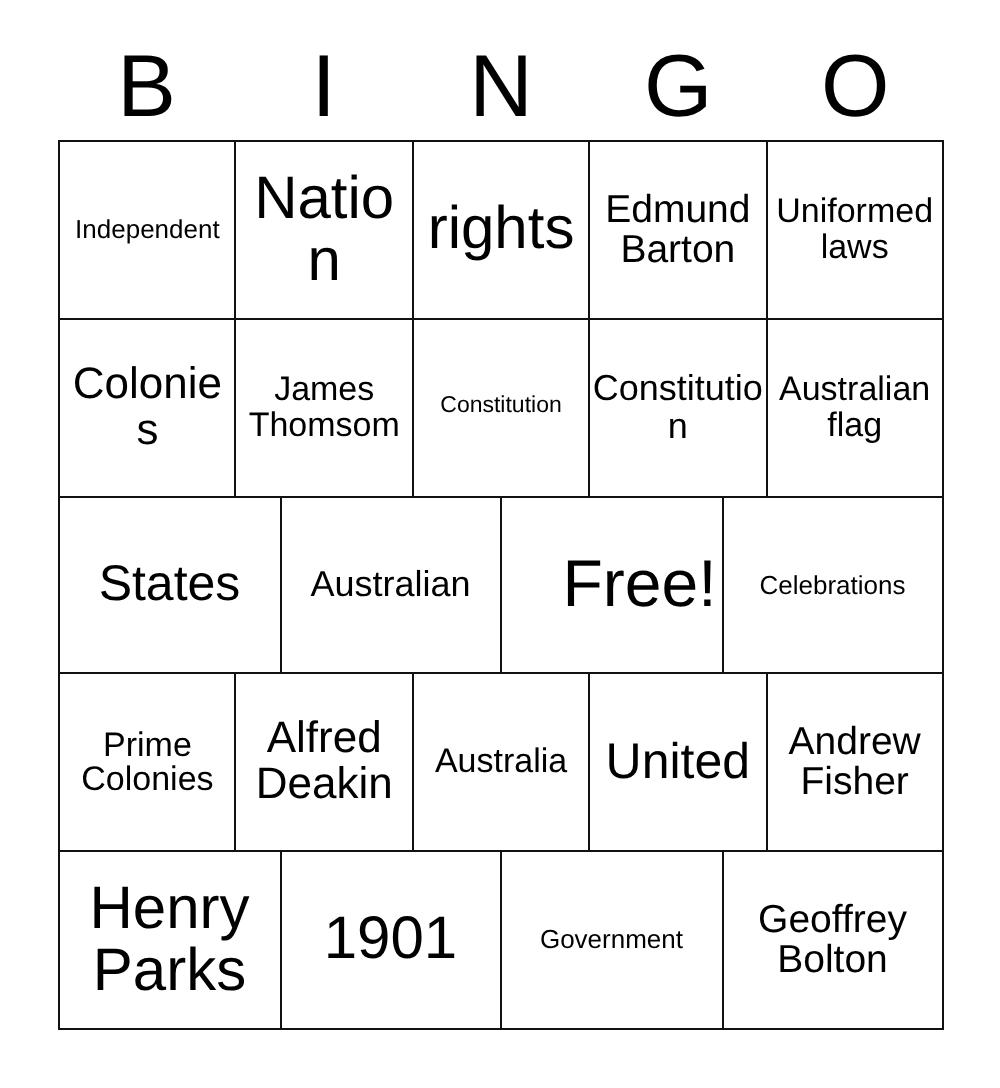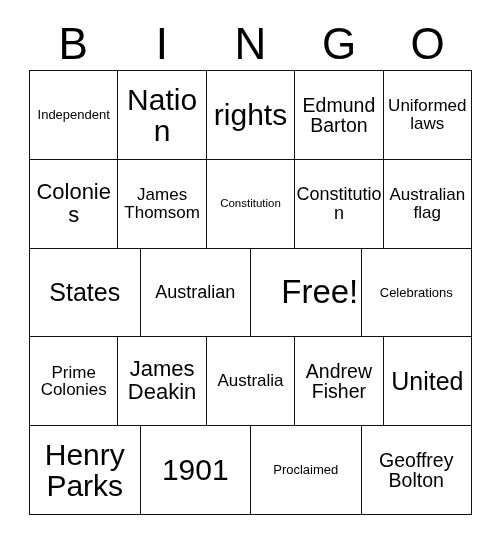--- a/index.html
+++ b/index.html
@@ -157,42 +157,42 @@
       <div class="bingo-cell">
           <span class="cell-text fs-sm">Celebrations</span>
         </div>
     </div>
 
     <div class="bingo-row">
       <div class="bingo-cell">
           <span class="cell-text fs-md">Prime Colonies</span>
         </div>
       <div class="bingo-cell">
-          <span class="cell-text fs-xl">James Deakin</span>
+          <span class="cell-text fs-xl">Alfred Deakin</span>
         </div>
       <div class="bingo-cell">
           <span class="cell-text fs-md">Australia</span>
         </div>
       <div class="bingo-cell">
-          <span class="cell-text fs-lg">Andrew Fisher</span>
+          <span class="cell-text fs-xxl">United</span>
         </div>
       <div class="bingo-cell">
-          <span class="cell-text fs-xxl">United</span>
+          <span class="cell-text fs-lg">Andrew Fisher</span>
         </div>
     </div>
 
     <div class="bingo-row">
       <div class="bingo-cell">
           <span class="cell-text fs-huge">Henry Parks</span>
         </div>
       <div class="bingo-cell">
           <span class="cell-text fs-huge">1901</span>
         </div>
       <div class="bingo-cell">
-          <span class="cell-text fs-sm">Proclaimed</span>
+          <span class="cell-text fs-sm">Government</span>
         </div>
       <div class="bingo-cell">
           <span class="cell-text fs-lg">Geoffrey Bolton</span>
         </div>
     </div>
 
   </div>
 </div>
 
 </body></html>

